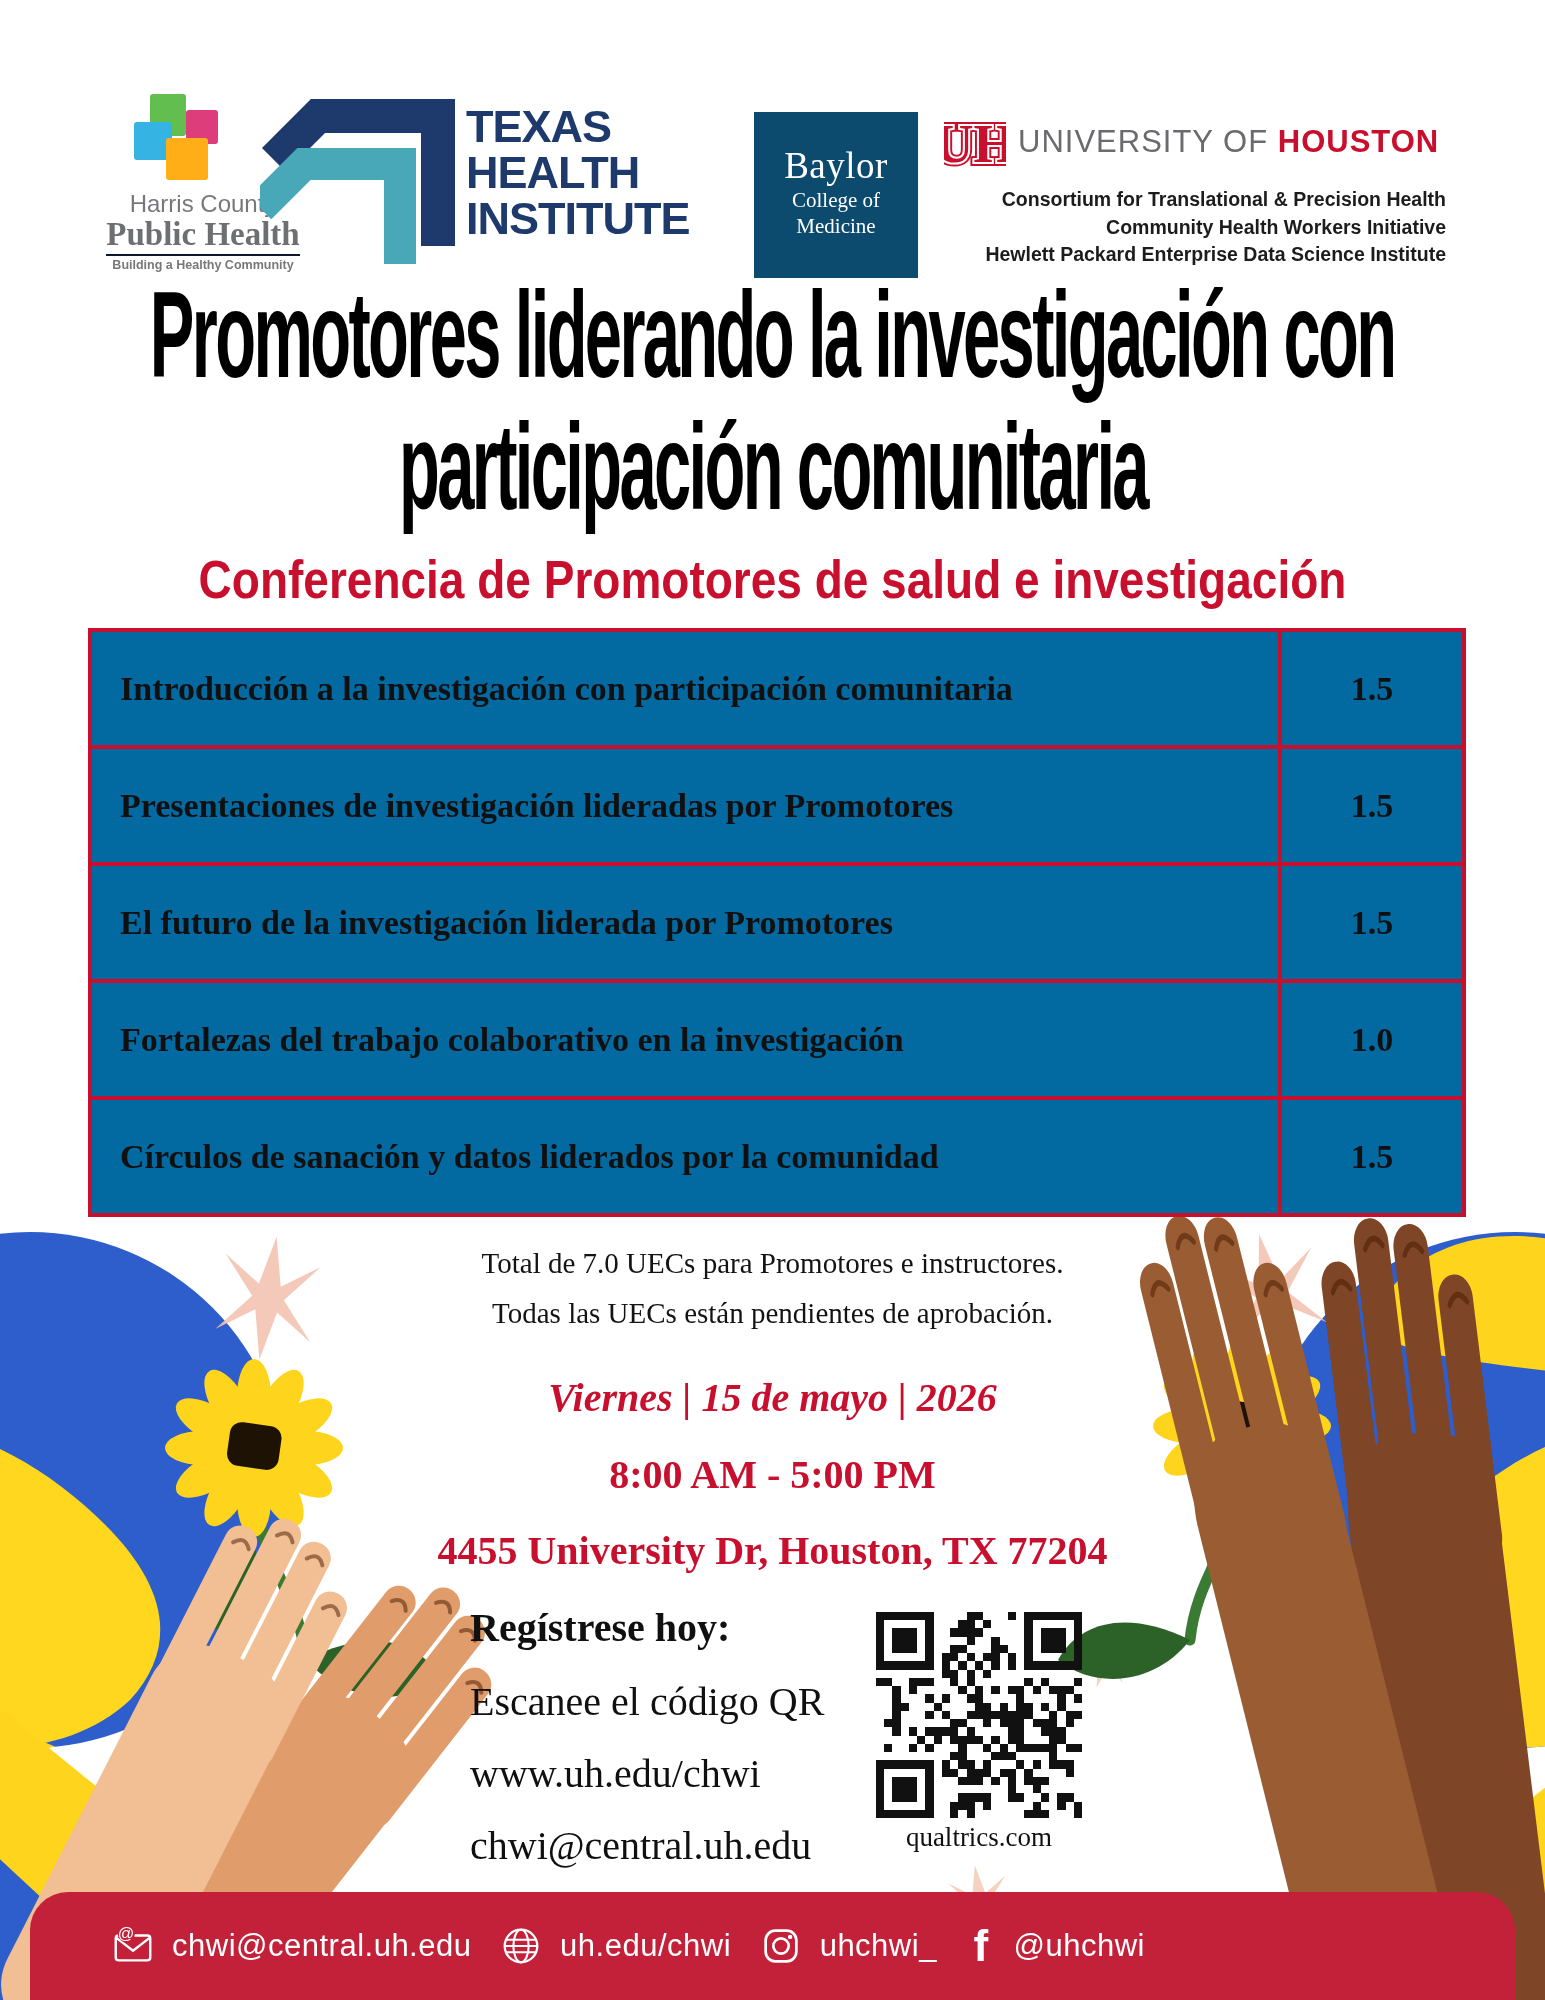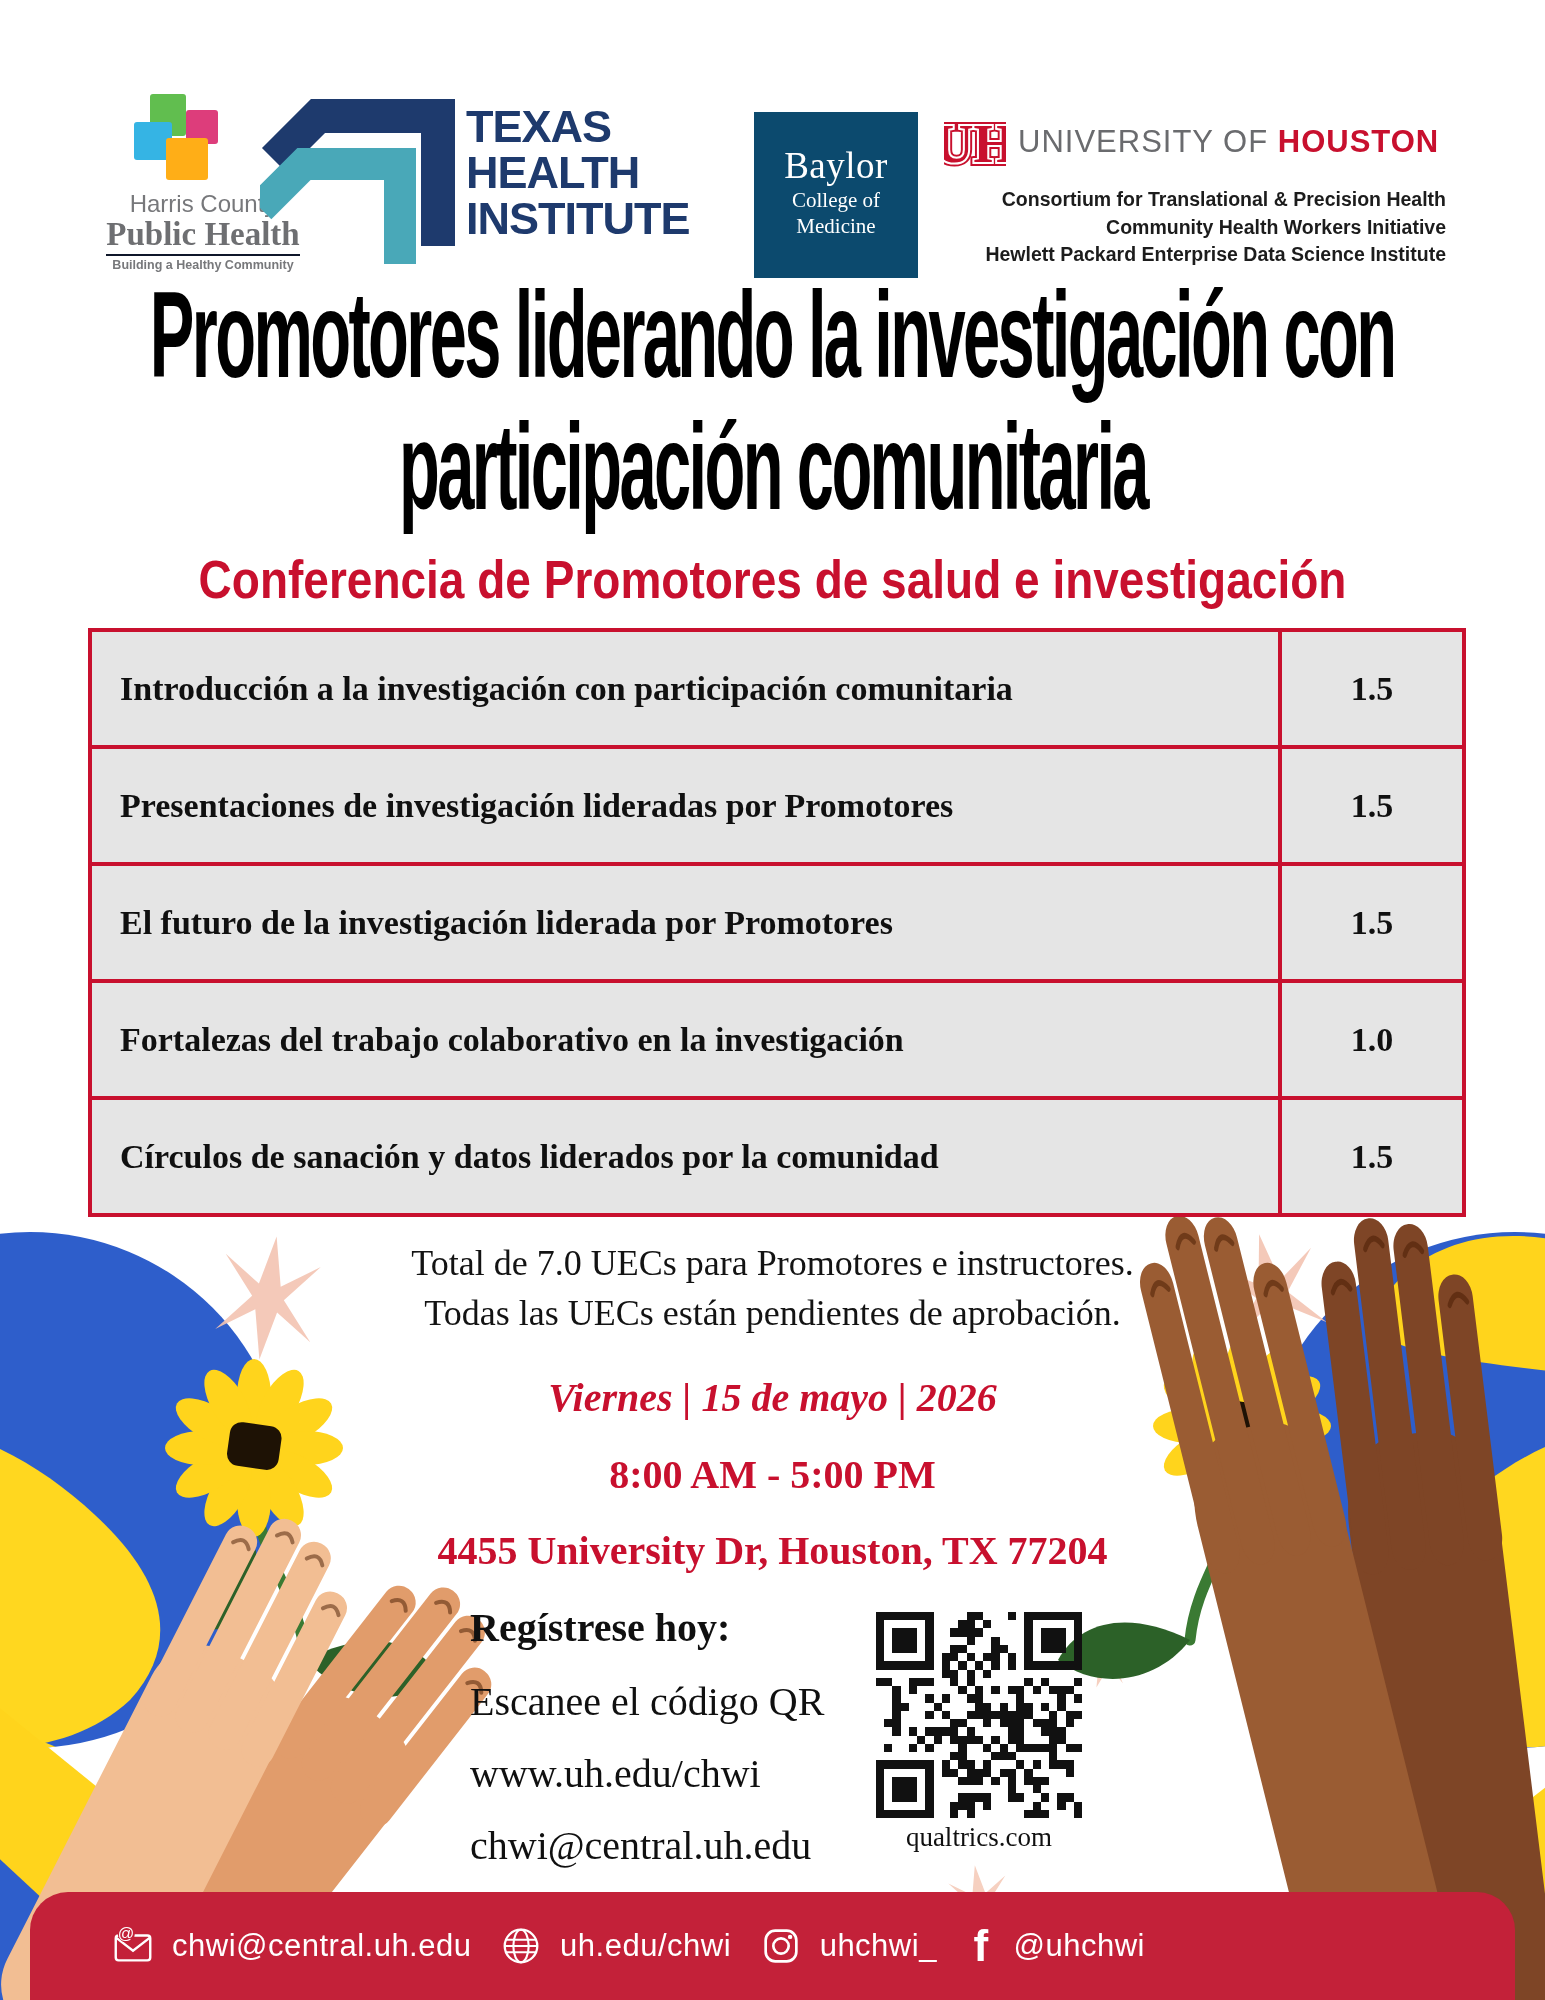--- a/index.html
+++ b/index.html
@@ -45,31 +45,31 @@
   
   .title{top:268px;left:0;width:100%;text-align:center;color:#000;}
   .title-line{height:132px;display:flex;align-items:center;justify-content:center;}
   .title-line span{display:inline-block;font-weight:800;font-size:76px;letter-spacing:-3px;
                    white-space:nowrap;transform:scale(.88,1.62);}
   .subtitle{top:552px;left:0;width:100%;text-align:center;}
   .subtitle span{display:inline-block;font-weight:800;font-size:46px;color:#C8102E;
                  white-space:nowrap;transform:scale(1,1.18);}
 
   
-  .schedule{left:88px;top:628px;width:1370px;border:4px solid #C8102E;background:#e5e5e5;}
+  .schedule{left:88px;top:628px;width:1370px;border:4px solid #C8102E;background:#0369a1;}
   .srow{display:grid;grid-template-columns:1fr 184px;height:113px;border-top:4px solid #C8102E;}
   .srow:first-child{border-top:none;}
   .scell{display:flex;align-items:center;padding-left:28px;
          font-family:"Liberation Serif",serif;font-weight:700;font-size:34px;color:#101010;}
   .ucell{display:flex;align-items:center;justify-content:center;border-left:4px solid #C8102E;
          font-family:"Liberation Serif",serif;font-weight:700;font-size:34px;color:#101010;}
 
   
   .totals{top:1238px;left:0;width:100%;text-align:center;font-family:"Liberation Serif",serif;
-          font-size:36px;line-height:50px;color:#131313;}
+          font-size:29px;line-height:50px;color:#131313;}
   .evline{left:0;width:100%;text-align:center;font-family:"Liberation Serif",serif;
           font-weight:700;font-size:40px;color:#C8102E;}
   .ev1{top:1374px;font-style:italic;} .ev2{top:1451px;} .ev3{top:1527px;}
 
   
   .regline{left:470px;font-family:"Liberation Serif",serif;font-size:40px;color:#101010;white-space:nowrap;}
   .reg-h{top:1604px;font-weight:700;}
   .reg-1{top:1678px;} .reg-2{top:1750px;} .reg-3{top:1822px;}
   .qr-wrap{left:876px;top:1612px;width:206px;text-align:center;}
   .qr-caption{margin-top:0;font-family:"Liberation Serif",serif;font-size:27px;color:#101010;}

